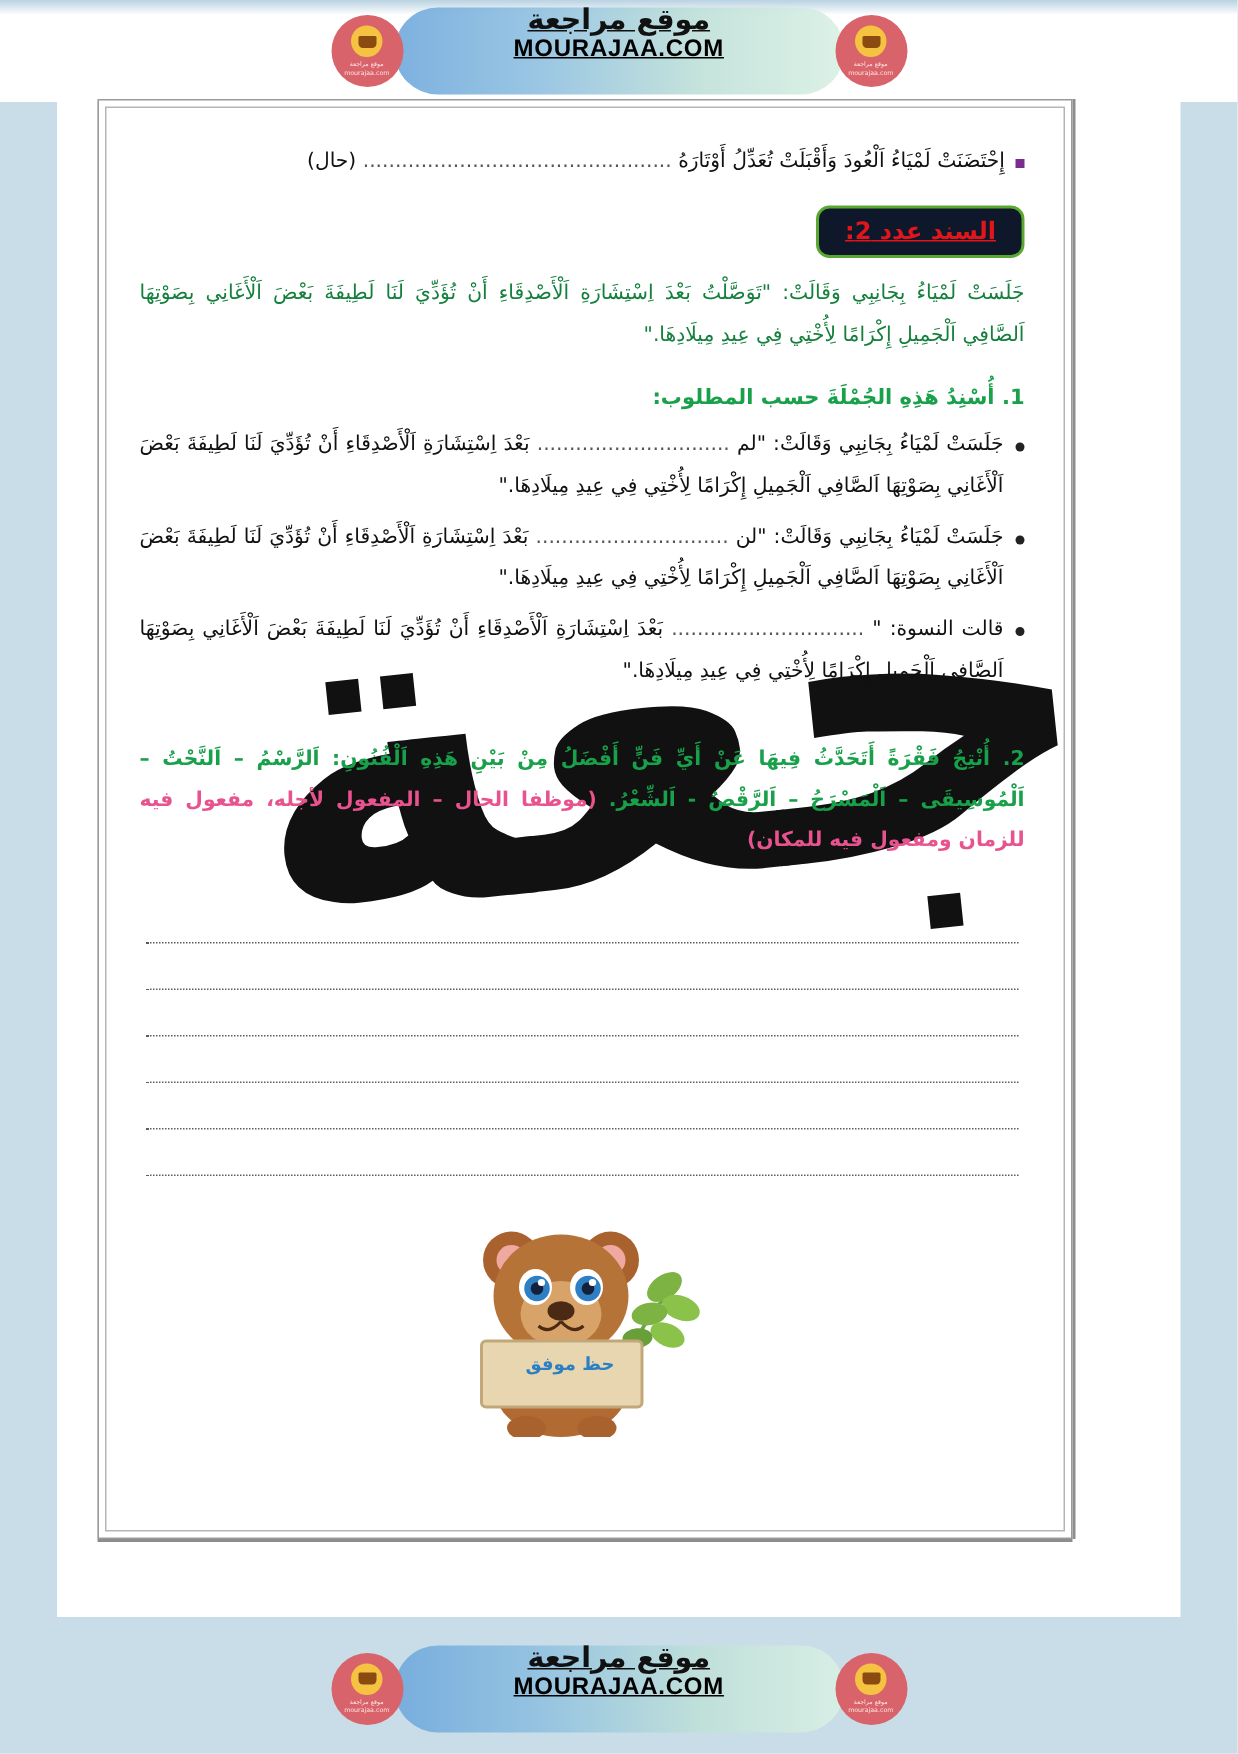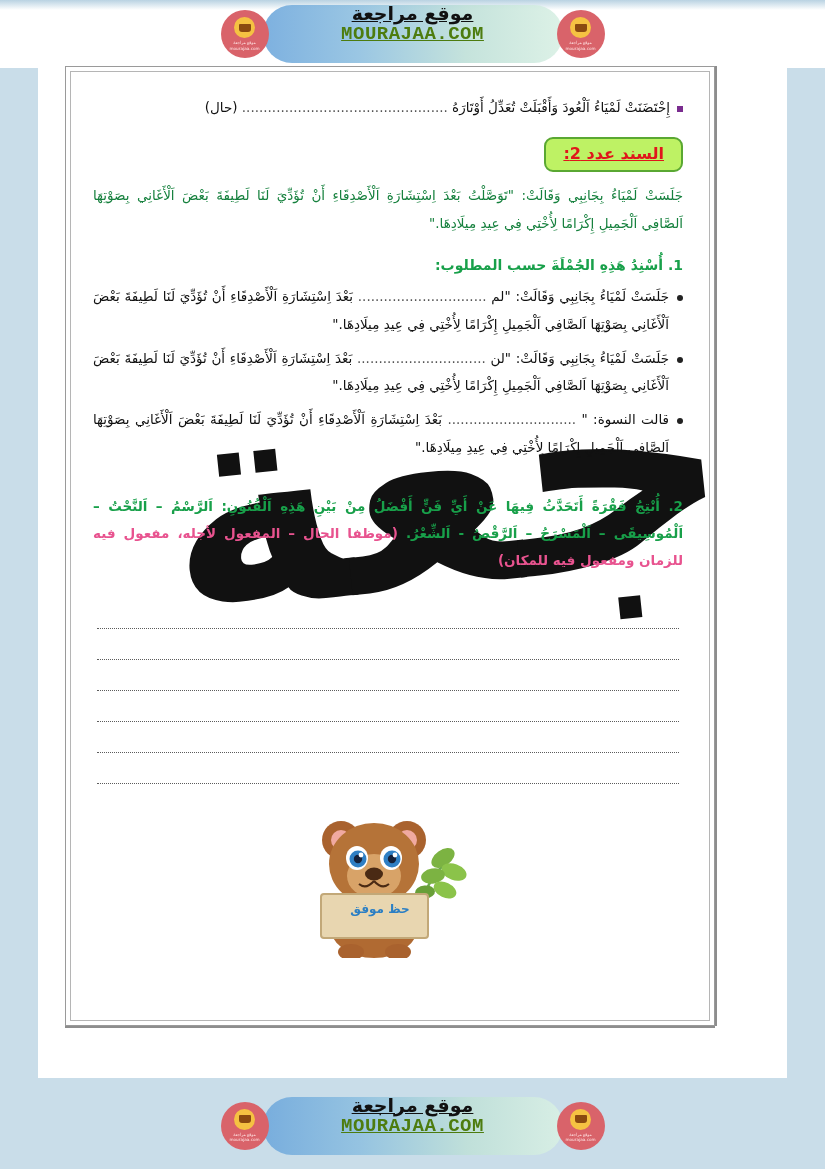--- a/index.html
+++ b/index.html
@@ -74,27 +74,27 @@
   }
   .banner-l1 {
     font-size: 19px;
     font-weight: 700;
     color: #7b3f10;
     text-decoration: underline;
     display: block;
     letter-spacing: .5px;
   }
   .banner-l2 {
-    font-size: 19px;
-    font-weight: 700;
-    color: #4d7c0f;
+    font-size: 16px;
+    font-weight: 700;
+    color: #000000;
     text-decoration: underline;
     display: block;
     letter-spacing: .5px;
-    font-family: Liberation Mono, monospace;
+    font-family: Liberation Sans, sans-serif;
   }
   .logo-badge {
     position: absolute;
     width: 48px;
     height: 48px;
     border-radius: 50%;
     background: #d9636a;
     display: flex;
     flex-direction: column;
     align-items: center;
@@ -202,21 +202,21 @@
 
   .sanad-wrap {
     display: flex;
     justify-content: flex-start;
     margin: 14px 0 10px 0;
   }
   .sanad-box {
     border: 2px solid #5aa832;
     border-radius: 9px;
     padding: 5px 17px 7px 17px;
-    background: #bef264;
+    background: #0f172a;
   }
   .sanad-text {
     color: #e0161b;
     font-size: 16px;
     font-weight: 700;
     text-decoration: underline;
     font-family: "DejaVu Sans", sans-serif;
   }
 
   .para {

